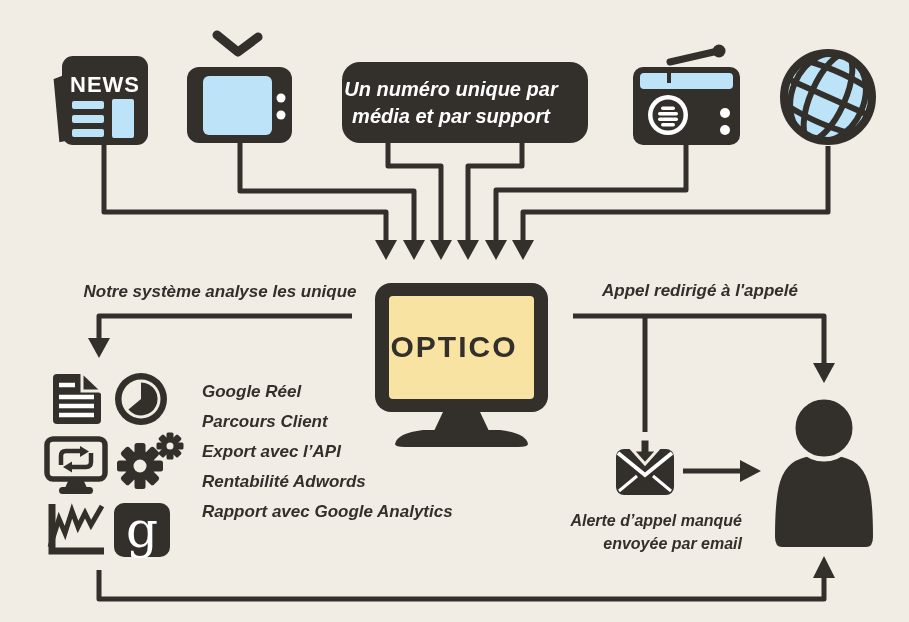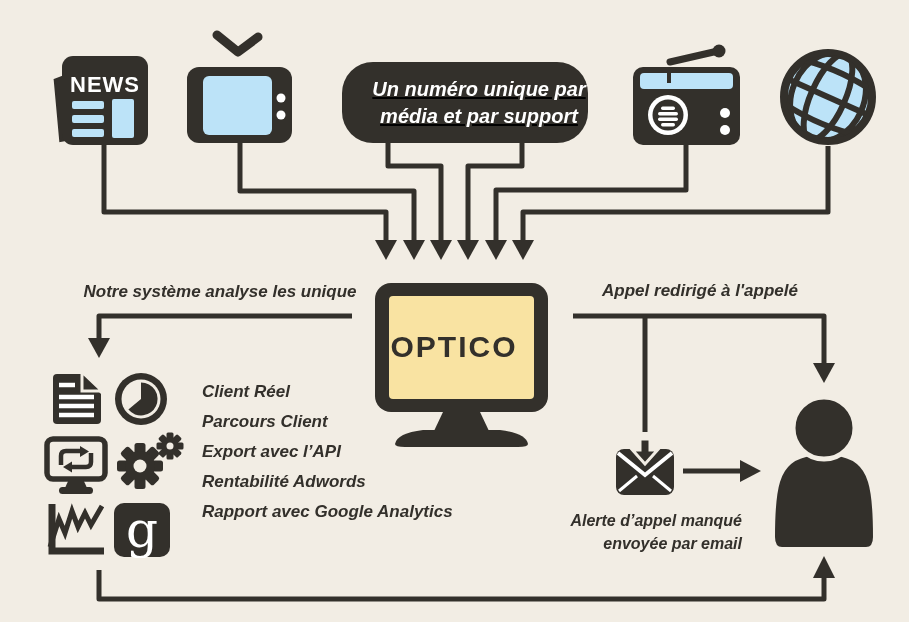--- a/index.html
+++ b/index.html
@@ -3,21 +3,21 @@
 <meta charset="utf-8">
 <style>
   :root{
     --bg:#f2ede4; --dark:#33302b; --blue:#bce3f8; --yellow:#f9e3a2; --white:#ffffff;
   }
   html,body{margin:0;padding:0;}
   body{background:#ddd;font-family:"Liberation Sans",sans-serif;}
   #canvas{position:relative;width:909px;height:622px;background:var(--bg);overflow:hidden;}
   .abs{position:absolute;}
   .lbl{color:var(--dark);font-weight:bold;font-style:italic;font-size:17px;text-align:center;}
-  #banner{background:var(--dark);border-radius:31px;display:flex;align-items:center;justify-content:flex-end;text-decoration:underline;}
+  #banner{background:var(--dark);border-radius:18px;display:flex;align-items:center;justify-content:flex-start;}
   #banner .txt{color:var(--white);font-weight:bold;font-style:italic;font-size:20px;line-height:1.32;text-align:center;width:218px;}
   #optico-text{color:var(--dark);font-weight:bold;font-size:30px;letter-spacing:2px;font-family:"Liberation Sans",sans-serif;}
   .feature{height:30px;display:flex;align-items:center;color:var(--dark);font-weight:bold;font-style:italic;font-size:17px;white-space:nowrap;}
   #email-caption{color:var(--dark);font-weight:bold;font-style:italic;font-size:16px;line-height:23px;text-align:right;}
   svg{display:block;}
 </style>
 </head>
 <body>
 
 <div id="canvas">
@@ -185,21 +185,21 @@
     <path d="M8,6 V53 H60" fill="none" stroke="var(--dark)" stroke-width="7"></path>
     <polyline points="6,49 15,21 21,35 28,13 34,29 41,15 47,27 58,8" fill="none" stroke="var(--dark)" stroke-width="5"></polyline>
   </svg>
 
   <svg class="abs" style="left:113px;top:502px" width="58" height="56" viewBox="0 0 58 56">
     <rect x="1" y="1" width="56" height="54" rx="10" fill="var(--dark)"></rect>
     <text x="29" y="45" text-anchor="middle" fill="var(--white)" font-family="DejaVu Serif, serif" font-size="50">g</text>
   </svg>
 
   <div class="abs" style="left:202px;top:377px">
-    <div class="feature">Client Réel</div>
+    <div class="feature">Google Réel</div>
     <div class="feature">Parcours Client</div>
     <div class="feature">Export avec l’API</div>
     <div class="feature">Rentabilité Adwords</div>
     <div class="feature">Rapport avec Google Analytics</div>
   </div>
 
   <svg class="abs" style="left:613px;top:438px" width="64" height="60" viewBox="0 0 64 60">
     <rect x="3" y="11" width="58" height="46" rx="8" fill="var(--dark)"></rect>
     <g stroke="var(--white)" stroke-width="4" fill="none">
       <path d="M5,15 L32,37 L59,15"></path>

